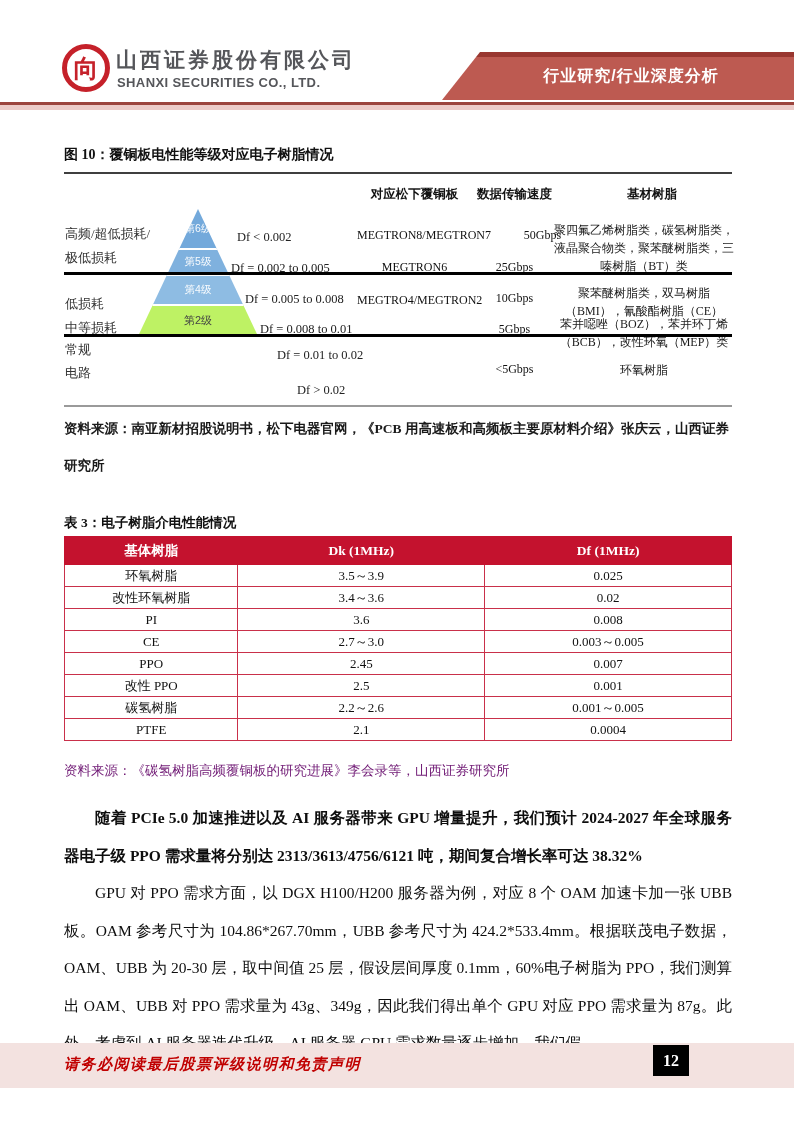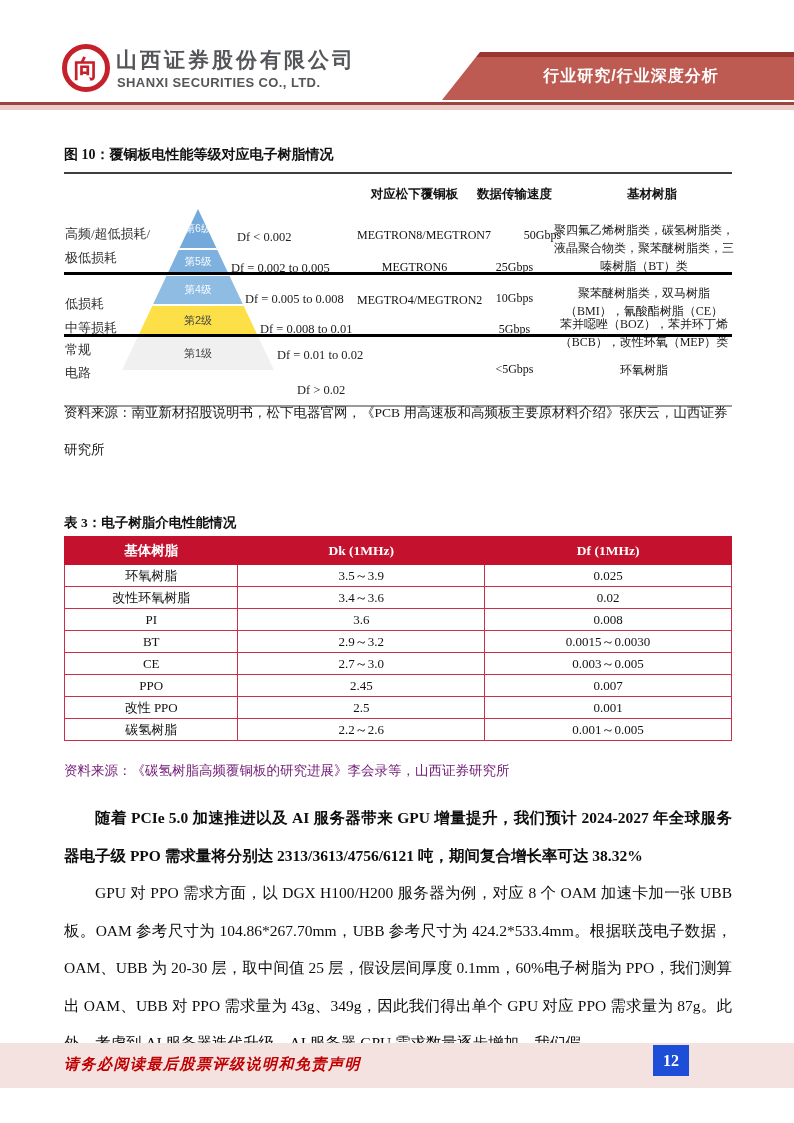--- a/index.html
+++ b/index.html
@@ -35,52 +35,52 @@
   .ch-resin { left:572px; width:160px; }
   .pyramid { position:absolute; left:107px; top:209px; width:182px; height:193px;
              clip-path:polygon(50% 0,100% 100%,0 100%); }
   .pyr-row { display:flex; align-items:center; justify-content:center;
              box-sizing:border-box; border-top:2px solid #fff;
              font-family:"Liberation Sans",sans-serif; font-size:10.5px; }
   .pr6 { height:39px; background:#73a9db; color:rgba(255,255,255,.95); border-top:none; }
   .pr5 { height:26px; background:#7fb1de; color:rgba(255,255,255,.95); }
   .pr4 { height:30px; background:#8ebce3; color:rgba(255,255,255,.95); }
   .pr3 { height:32px; background:#a3c9ea; color:rgba(255,255,255,.95); }
-  .pr2 { height:30px; background:#fde047; color:#444; font-size:11px; }
+  .pr2 { height:30px; background:#bef264; color:#444; font-size:11px; }
   .pr1 { height:36px; background:#f0f0f0; color:#444; font-size:11px; }
   .grouplbl { position:absolute; left:65px; font-size:13px; color:#333; }
   .dflbl { position:absolute; font-size:12.5px; color:#222; white-space:nowrap; }
   .megcell { position:absolute; left:357px; width:115px; text-align:center; font-size:12px; white-space:nowrap; }
   .spdcell { position:absolute; left:462px; width:105px; text-align:center; font-size:12px; }
   .resincell { position:absolute; left:553px; width:182px; text-align:center;
                font-size:12px; line-height:18px; color:#1a1a1a; }
   .blackline { position:absolute; left:64px; width:668px; height:2.5px; background:#000; z-index:5; }
   .bl1 { top:272px; } .bl2 { top:334px; }
   .fig-bottomline { position:absolute; left:64px; top:405px; width:668px; height:1.5px; background:#9a9a9a; }
-  .fig-source { position:absolute; left:64px; top:394px; width:672px; font-size:13.5px;
-                line-height:37px; color:#1a1a1a; }
+  .fig-source { position:absolute; left:64px; top:410px; width:672px; font-size:13.5px;
+                line-height:37px; color:#1a1a1a;font-weight:bold; }
   
   .tbl-title { position:absolute; left:64px; top:514px; font-size:13.5px; font-weight:bold; }
   .dtable { position:absolute; left:64px; top:536px; width:668px; border-collapse:collapse;
             font-size:13px; text-align:center; }
   .dtable th { background:#c4122e; color:#fff; font-weight:bold; font-size:13.5px;
                height:25px; border:1px solid #c4122e; }
   .dtable td { height:21px; border:1px solid #c9304a; background:#fff; padding:0 4px; }
   .c1 { width:26%; } .c2 { width:37%; } .c3 { width:37%; }
   .tbl-source { position:absolute; left:64px; top:762px; font-size:13.5px; color:#701a75; }
   
   .bodytext { position:absolute; left:64px; top:799px; width:668px; font-size:15.5px;
               line-height:37.5px; text-align:justify; color:#0d0d0d; }
   .bodytext p { margin:0; text-indent:2em; }
   .bodytext .bold { font-weight:bold; }
   
   .footer-band { position:absolute; left:0; top:1043px; width:794px; height:45px; background:#f3e2e0; }
   .footer-text { position:absolute; left:64px; top:1055px; font-size:15px; font-weight:bold;
                  font-style:italic; color:#c00000; letter-spacing:1.5px; }
-  .page-box { position:absolute; left:653px; top:1045px; width:36px; height:31px; background:#1d4ed8;
+  .page-box { position:absolute; left:653px; top:1045px; width:36px; height:31px; background:#000000;
               color:#fff; display:flex; align-items:center; justify-content:center;
               font-size:16px; font-weight:bold; }
 </style>
 </head>
 <body>
 
 <div class="page">
 
   <div class="logo">
     <span class="logo-glyph">向</span>
@@ -97,21 +97,20 @@
 
   <div class="colhead ch-pan">对应松下覆铜板</div>
   <div class="colhead ch-speed">数据传输速度</div>
   <div class="colhead ch-resin">基材树脂</div>
 
   <div class="pyramid">
     <div class="pyr-row pr6">第6级</div>
     <div class="pyr-row pr5">第5级</div>
     <div class="pyr-row pr4">第4级</div>
     <div class="pyr-row pr2">第2级</div>
-    <div class="pyr-row pr1">第1级</div>
   </div>
 
   <div class="grouplbl" style="top:225px;">高频/超低损耗/</div>
   <div class="grouplbl" style="top:249px;">极低损耗</div>
   <div class="grouplbl" style="top:295px;">低损耗</div>
   <div class="grouplbl" style="top:319px;">中等损耗</div>
   <div class="grouplbl" style="top:341px;">常规</div>
   <div class="grouplbl" style="top:364px;">电路</div>
 
   <div class="dflbl" style="left:237px; top:230px;">Df &lt; 0.002</div>
@@ -161,44 +160,44 @@
         <td>改性环氧树脂</td>
         <td>3.4～3.6</td>
         <td>0.02</td>
       </tr>
       <tr>
         <td>PI</td>
         <td>3.6</td>
         <td>0.008</td>
       </tr>
       <tr>
-        <td>BT</td>
-        <td>2.9～3.2</td>
-        <td>0.0015～0.0030</td>
-      </tr>
-      <tr>
         <td>CE</td>
         <td>2.7～3.0</td>
         <td>0.003～0.005</td>
       </tr>
       <tr>
         <td>PPO</td>
         <td>2.45</td>
         <td>0.007</td>
       </tr>
       <tr>
         <td>改性 PPO</td>
         <td>2.5</td>
         <td>0.001</td>
       </tr>
       <tr>
         <td>碳氢树脂</td>
         <td>2.2～2.6</td>
         <td>0.001～0.005</td>
       </tr>
+      <tr>
+        <td>PTFE</td>
+        <td>2.1</td>
+        <td>0.0004</td>
+      </tr>
     </tbody>
   </table>
   <div class="tbl-source">资料来源：《碳氢树脂高频覆铜板的研究进展》李会录等，山西证券研究所</div>
 
   <div class="bodytext">
     <p class="bold">随着 PCIe 5.0 加速推进以及 AI 服务器带来 GPU 增量提升，我们预计 2024-2027 年全球服务器电子级 PPO 需求量将分别达 2313/3613/4756/6121 吨，期间复合增长率可达 38.32%</p>
     <p>GPU 对 PPO 需求方面，以 DGX H100/H200 服务器为例，对应 8 个 OAM 加速卡加一张 UBB 板。OAM 参考尺寸为 104.86*267.70mm，UBB 参考尺寸为 424.2*533.4mm。根据联茂电子数据，OAM、UBB 为 20-30 层，取中间值 25 层，假设层间厚度 0.1mm，60%电子树脂为 PPO，我们测算出 OAM、UBB 对 PPO 需求量为 43g、349g，因此我们得出单个 GPU 对应 PPO 需求量为 87g。此外，考虑到 AI 服务器迭代升级，AI 服务器 GPU 需求数量逐步增加，我们假</p>
   </div>
 
   <div class="footer-band"></div>

